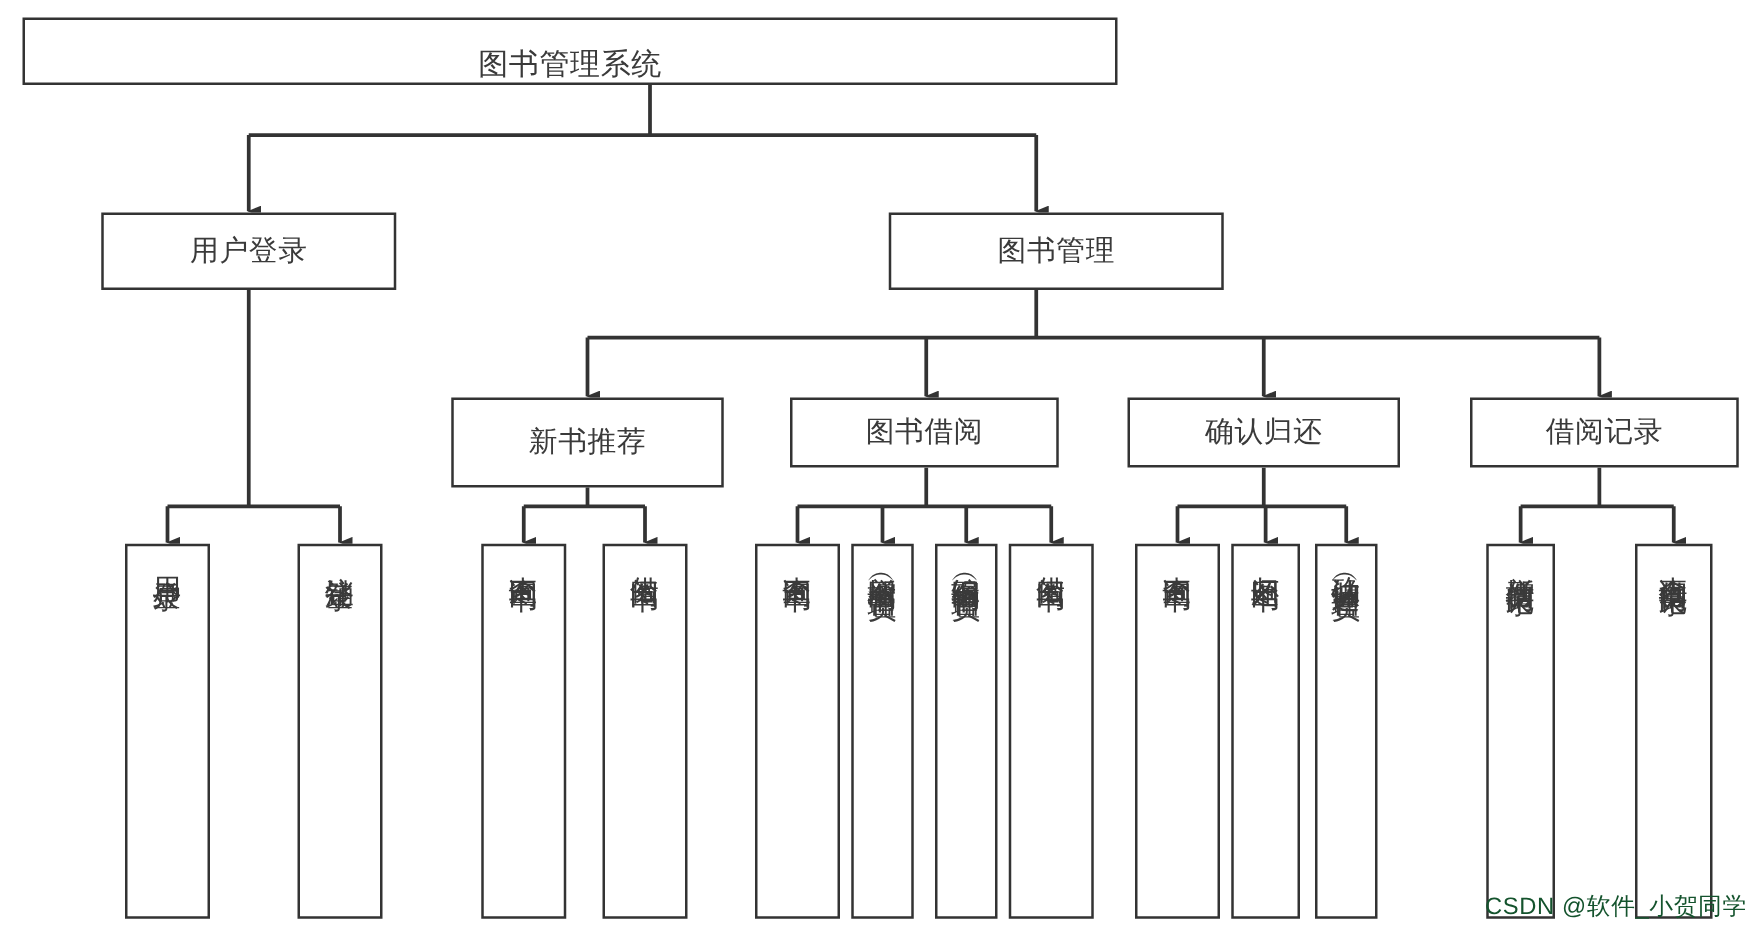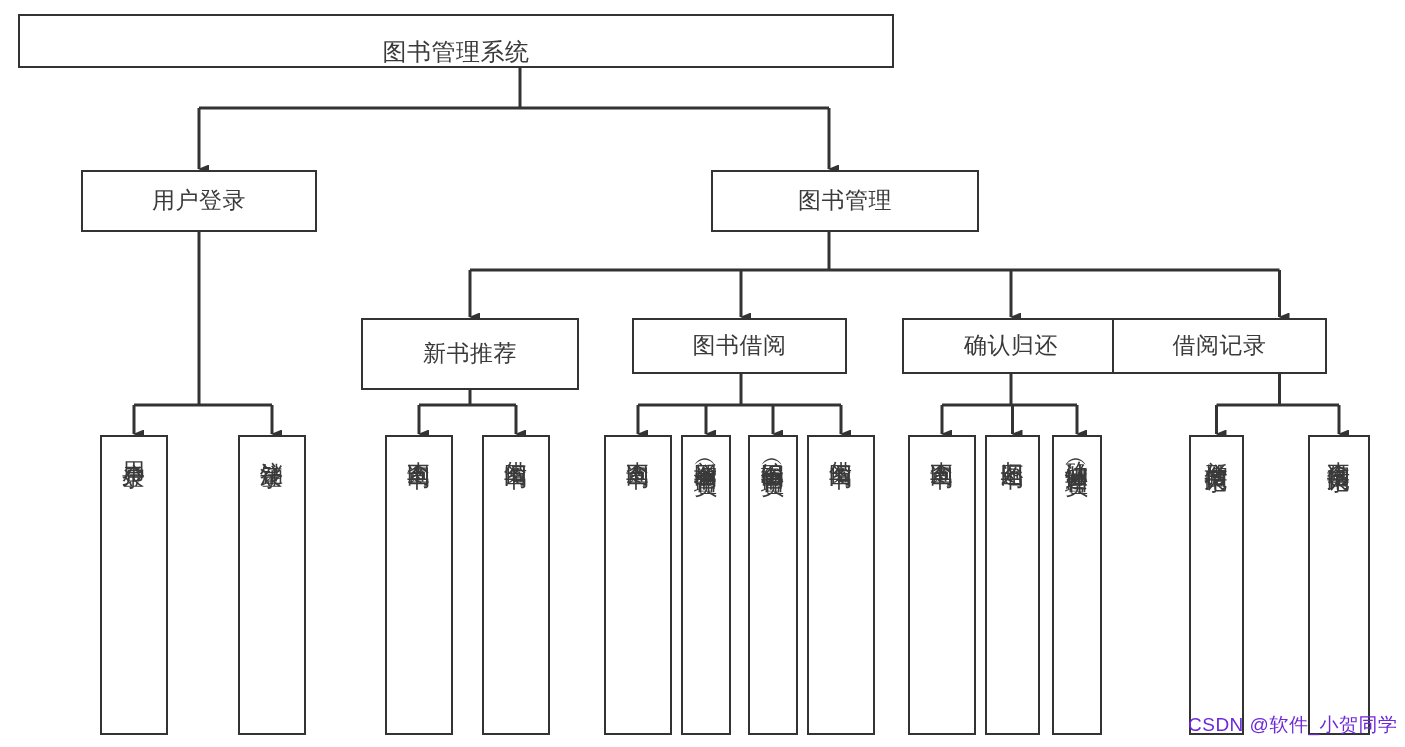--- a/index.html
+++ b/index.html
@@ -67,21 +67,21 @@
     max-height: 290px;
   }
   .node.leaf.tall .node-label {
     max-height: 288px;
   }
   #watermark {
     position: absolute;
     left: 1188px;
     top: 712px;
     font-size: 19px;
-    color: #6d28d9;
+    color: #14532d;
     letter-spacing: 0.5px;
     white-space: nowrap;
     z-index: 5;
     font-family: "Liberation Sans", "DejaVu Sans", sans-serif;
   }
 </style>
 </head>
 <body>
 
 <div id="diagram-root">
@@ -142,21 +142,21 @@
 
   <div class="node horiz" style="left: 361px; top: 318px; width: 218px; height: 72px;">
     <span class="node-label">新书推荐</span>
   </div>
   <div class="node horiz" style="left: 632px; top: 318px; width: 215px; height: 56px;">
     <span class="node-label">图书借阅</span>
   </div>
   <div class="node horiz" style="left: 902px; top: 318px; width: 218px; height: 56px;">
     <span class="node-label">确认归还</span>
   </div>
-  <div class="node horiz" style="left: 1112px; top: 318px; width: 215px; height: 56px;">
+  <div class="node horiz" style="left: 1176px; top: 318px; width: 215px; height: 56px;">
     <span class="node-label">借阅记录</span>
   </div>
 
   <div class="node leaf" style="left: 100px; top: 435px; width: 68px; height: 300px;">
     <span class="node-label">用户登录</span>
   </div>
   <div class="node leaf" style="left: 238px; top: 435px; width: 68px; height: 300px;">
     <span class="node-label">注销登录</span>
   </div>
   <div class="node leaf" style="left: 385px; top: 435px; width: 68px; height: 300px;">

